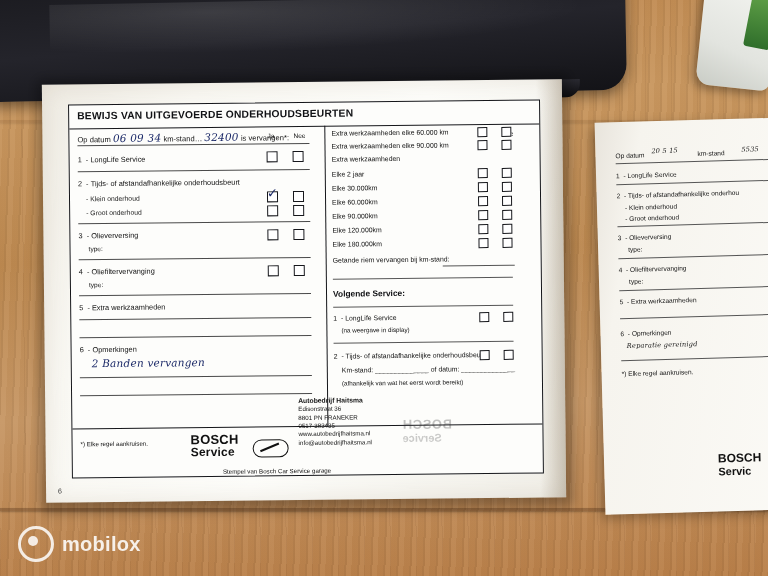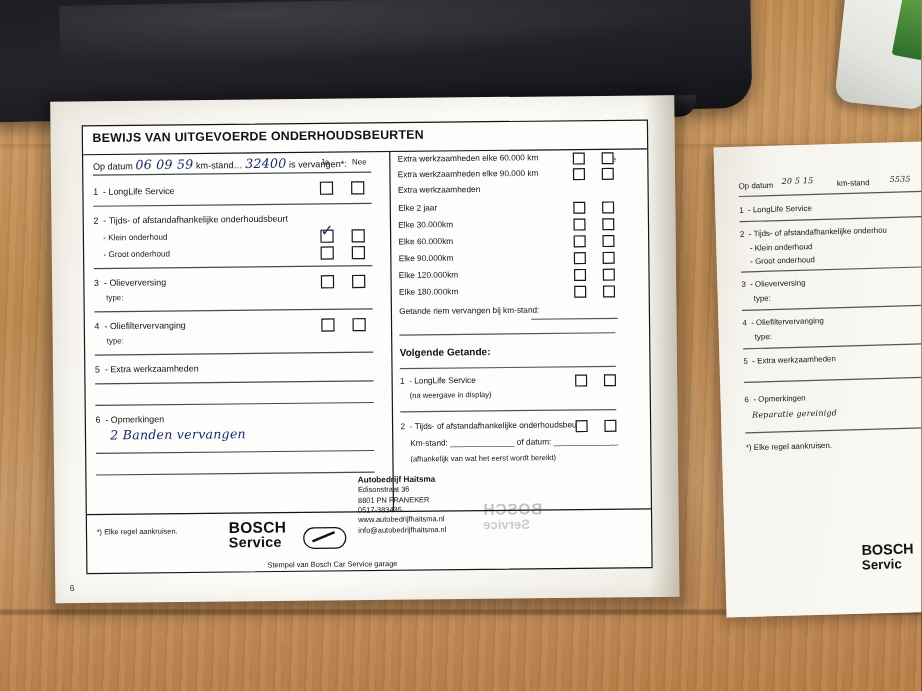--- a/index.html
+++ b/index.html
@@ -450,21 +450,21 @@
       <div class="page-fold"></div>
 
       <div class="form">
         <div class="title">BEWIJS VAN UITGEVOERDE ONDERHOUDSBEURTEN</div>
         <div class="title-rule"></div>
         <div class="vrule"></div>
         <div class="hrule-bottom"></div>
 
         <div class="datum-line">
           <span>Op datum</span>
-          <span class="hand hand-lg">06 09 59</span>
+          <span class="hand hand-lg">06 09 34</span>
           <span>km-stand</span><span>…</span>
           <span class="hand hand-lg">32400</span>
           <span>is vervangen*:</span>
         </div>
         <div class="row-line" style="top:40px;"></div>
 
         <div class="jn-head" style="left:198px; top:29px;">Ja</div>
         <div class="jn-head" style="left:224px; top:29px;">Nee</div>
 
         <div class="row" style="top:50px;">
@@ -560,21 +560,21 @@
         <div class="cb small" style="left:432px; top:123px;"></div>
 
         <div class="rcol" style="top:138px;">Elke 180.000km</div>
         <div class="cb small" style="left:408px; top:137px;"></div>
         <div class="cb small" style="left:432px; top:137px;"></div>
 
         <div class="rcol" style="top:154px;">Getande riem vervangen bij km-stand:</div>
         <div class="rline" style="top:164px; left:372px; width:72px;"></div>
         <div class="rline" style="top:176px; width:180px;"></div>
 
-        <div class="sect-head" style="top:186px;">Volgende Getande:</div>
+        <div class="sect-head" style="top:186px;">Volgende Service:</div>
         <div class="rline" style="top:204px; width:180px;"></div>
 
         <div class="rcol" style="top:212px;">
           <span>1</span>
           &nbsp;-&nbsp;<span>LongLife Service</span>
         </div>
         <div class="cb small" style="left:408px; top:211px;"></div>
         <div class="cb small" style="left:432px; top:211px;"></div>
         <div class="rcol" style="top:224px; left:270px; font-size:6.3px;">(na weergave in display)</div>
         <div class="rline" style="top:240px; width:180px;"></div>
@@ -605,14 +605,18 @@
         <div class="stempel">Stempel van Bosch Car Service garage</div>
 
         <div class="bleed">BOSCH</div>
         <div class="bleed2">Service</div>
       </div>
 
       <div class="pagenum">6</div>
     </div>
   </div>
 
+  <div class="watermark">
+    <div class="wm-ring"></div>
+    <div class="wm-text">mobilox</div>
+  </div>
 
 </div>
 
 </body></html>

